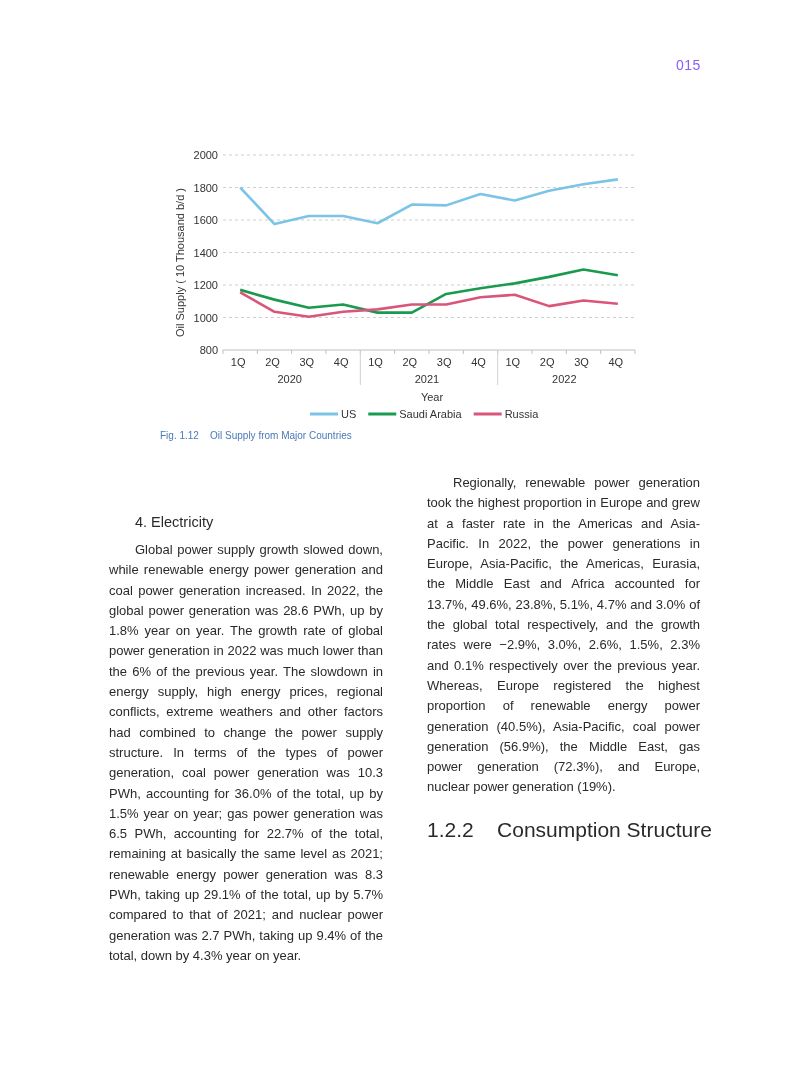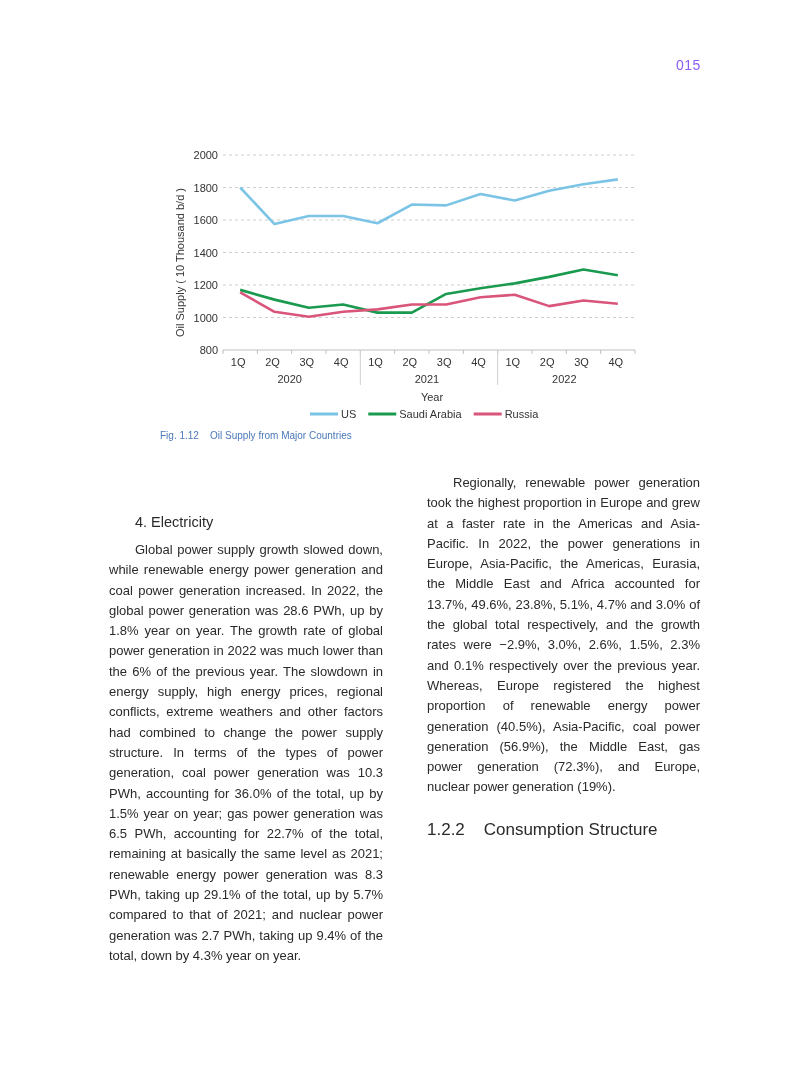--- a/index.html
+++ b/index.html
@@ -8,21 +8,21 @@
   .page-number { position: absolute; left: 676px; top: 57px; font-size: 14px; color: #8b5cf6; letter-spacing: 0.5px; }
   .chart-wrap { position: absolute; left: 160px; top: 140px; width: 490px; height: 310px; }
   .chart-wrap svg { position: absolute; left: 0; top: 0; }
   .caption { position: absolute; left: 0; top: 290px; width: 545px; text-align: left; font-size: 10px; color: #4a78b8; white-space: pre; }
   .col { position: absolute; font-size: 13px; line-height: 20.3px; color: #2a2a2a; }
   .col-left { left: 109px; top: 511px; width: 274px; }
   .col-right { left: 427px; top: 473px; width: 273px; }
   .section-heading { font-size: 14.5px; margin: 0 0 7px 26px; line-height: 22px; }
   .para { text-align: justify; text-indent: 26px; margin: 0; }
   .para .bold { font-weight: normal; }
-  .sub-heading { font-size: 17px; line-height: 24px; margin: 20px 0 12px 0; white-space: pre; }
+  .sub-heading { font-size: 21px; line-height: 24px; margin: 20px 0 12px 0; white-space: pre; }
 </style>
 </head>
 <body>
 
 <div class="page-number">015</div>
 
 <div class="chart-wrap">
   <svg id="chart-svg" width="490" height="290">
       <text x="58" y="214" text-anchor="end" font-size="11" fill="#333" font-family="&quot;Liberation Sans&quot;, &quot;DejaVu Sans&quot;, sans-serif">800</text>
       <line x1="63" x2="475" y1="177.5" y2="177.5" stroke="#cfcfcf" stroke-dasharray="3,3" stroke-width="1"></line>

